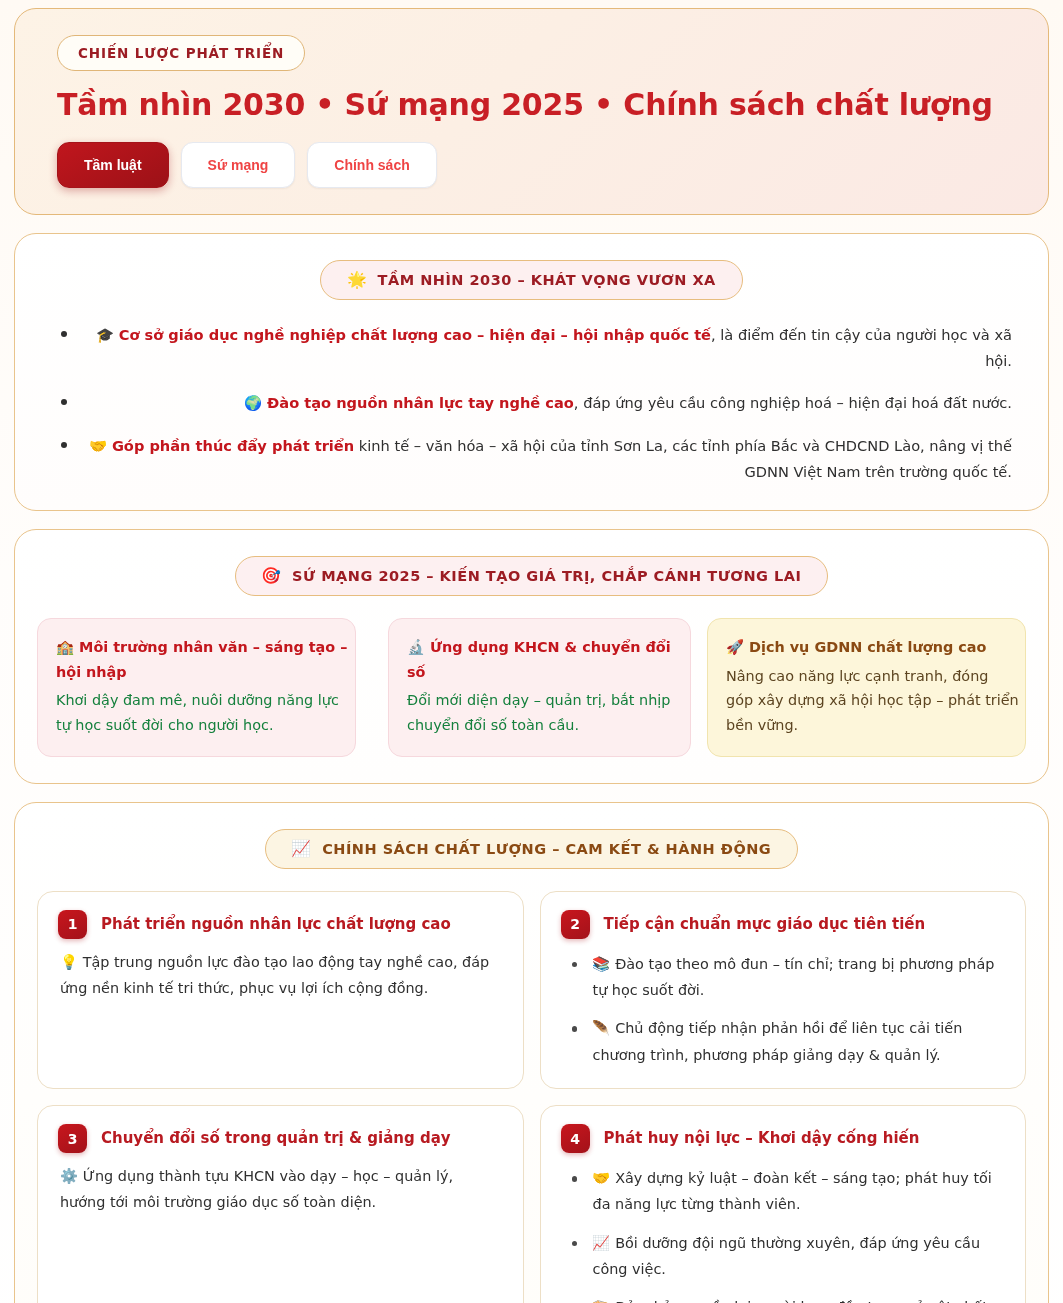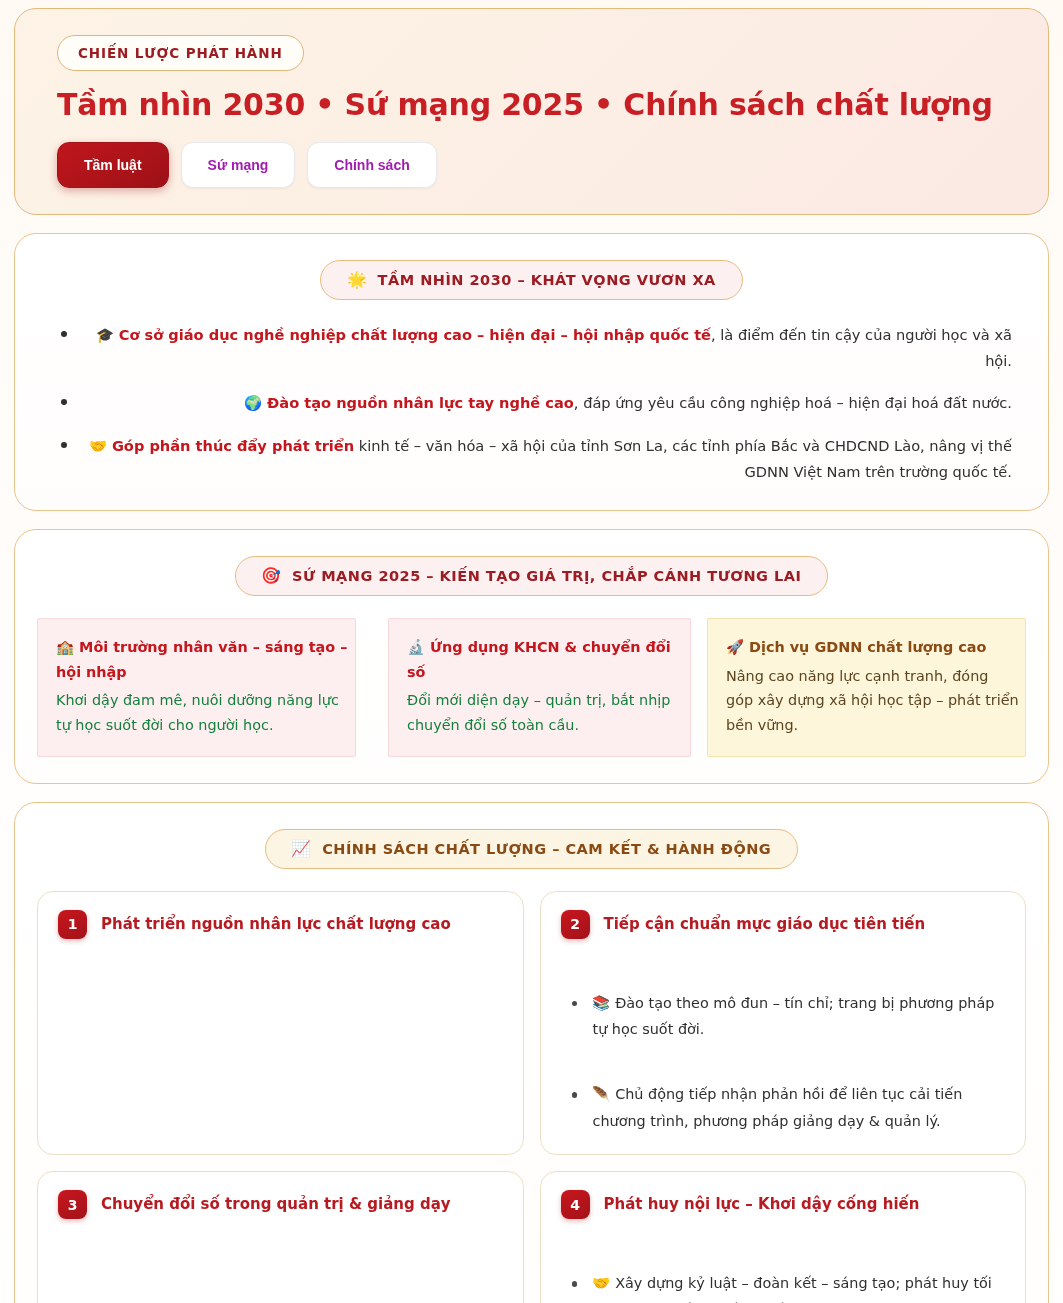--- a/index.html
+++ b/index.html
@@ -55,21 +55,21 @@
     margin: 18px 0 0 12px;
   }
   .tab {
     border-radius: 12px;
     font-size: 14px;
     font-weight: 700;
     padding: 14px 26px;
     cursor: pointer;
     border: 1.3px solid #e6e9f0;
     background: #ffffff;
-    color: #a21caf;
+    color: #ef4444;
     box-shadow: 0 1px 2px rgba(0,0,0,.05);
     white-space: nowrap;
   }
   .tab.active {
     background: linear-gradient(150deg, #c0161d 0%, #9c1117 100%);
     color: #ffffff;
     border-color: #a5131a;
     box-shadow: 0 3px 8px rgba(160,20,26,.33);
   }
 
@@ -131,21 +131,21 @@
   .emoji { font-size: 14.5px; }
   .lead { color: #c3161d; font-weight: 700; }
 
   
   .mission-grid {
     display: grid;
     grid-template-columns: repeat(3, 1fr);
     gap: 16px;
   }
   .mcard {
-    border-radius: 2px;
+    border-radius: 14px;
     padding: 16px 6px 18px 18px;
     font-size: 14.4px;
     line-height: 1.72;
   }
   .mcard-a { background: #fdeff0; border: 1.2px solid #f6d8dd; }
   .mcard-b { background: #fdeff0; border: 1.2px solid #f6d8dd; margin-left: 16px; }
   .mcard-c { background: #fdf6da; border: 1.2px solid #f1e4ae; }
   .mcard-title {
     font-weight: 700;
     display: block;
@@ -203,37 +203,36 @@
     padding-left: 2px;
   }
   ul.pcard-list { list-style: none; padding: 0 0 0 6px; margin-top: 2px; }
   ul.pcard-list > li {
     position: relative;
     padding-left: 26px;
     margin-bottom: 12px;
     font-size: 14.4px;
     line-height: 1.82;
     color: #2f2f2f;
-    margin-top: 39px;
   }
   ul.pcard-list > li:last-child { margin-bottom: 0; }
   ul.pcard-list > li::before {
     content: "";
     position: absolute;
     left: 5px; top: 11px;
     width: 5.5px; height: 5.5px;
     border-radius: 50%;
     background: #4a4a4a;
   }
 </style>
 </head>
 <body>
 
 <section class="hero">
-  <div class="eyebrow">CHIẾN LƯỢC PHÁT HÀNH</div>
+  <div class="eyebrow">CHIẾN LƯỢC PHÁT TRIỂN</div>
   <h1 class="hero-title">Tầm nhìn 2030 • Sứ mạng 2025 • Chính sách chất lượng</h1>
   <div class="tabs">
     <button class="tab active">Tầm luật</button>
     <button class="tab">Sứ mạng</button>
     <button class="tab">Chính sách</button>
   </div>
 </section>
 
 <section class="panel vision">
   <div class="panel-head">
@@ -289,20 +288,24 @@
     </div>
   </div>
 
   <div class="policy-grid">
 
     <div class="pcard">
       <div class="pcard-head">
         <div class="badge">1</div>
         <div class="pcard-title">Phát triển nguồn nhân lực chất lượng cao</div>
       </div>
+      <div class="pcard-text">
+        <span class="emoji">💡</span>
+        <span>Tập trung nguồn lực đào tạo lao động tay nghề cao, đáp ứng nền kinh tế tri thức, phục vụ lợi ích cộng đồng.</span>
+      </div>
     </div>
 
     <div class="pcard">
       <div class="pcard-head">
         <div class="badge">2</div>
         <div class="pcard-title">Tiếp cận chuẩn mực giáo dục tiên tiến</div>
       </div>
       <ul class="pcard-list">
         <li>
           <span class="emoji">📚</span>
@@ -313,20 +316,24 @@
           <span>Chủ động tiếp nhận phản hồi để liên tục cải tiến chương trình, phương pháp giảng dạy &amp; quản lý.</span>
         </li>
       </ul>
     </div>
 
     <div class="pcard">
       <div class="pcard-head">
         <div class="badge">3</div>
         <div class="pcard-title">Chuyển đổi số trong quản trị &amp; giảng dạy</div>
       </div>
+      <div class="pcard-text">
+        <span class="emoji">⚙️</span>
+        <span>Ứng dụng thành tựu KHCN vào dạy – học – quản lý, hướng tới môi trường giáo dục số toàn diện.</span>
+      </div>
     </div>
 
     <div class="pcard">
       <div class="pcard-head">
         <div class="badge">4</div>
         <div class="pcard-title">Phát huy nội lực – Khơi dậy cống hiến</div>
       </div>
       <ul class="pcard-list">
         <li>
           <span class="emoji">🤝</span>

